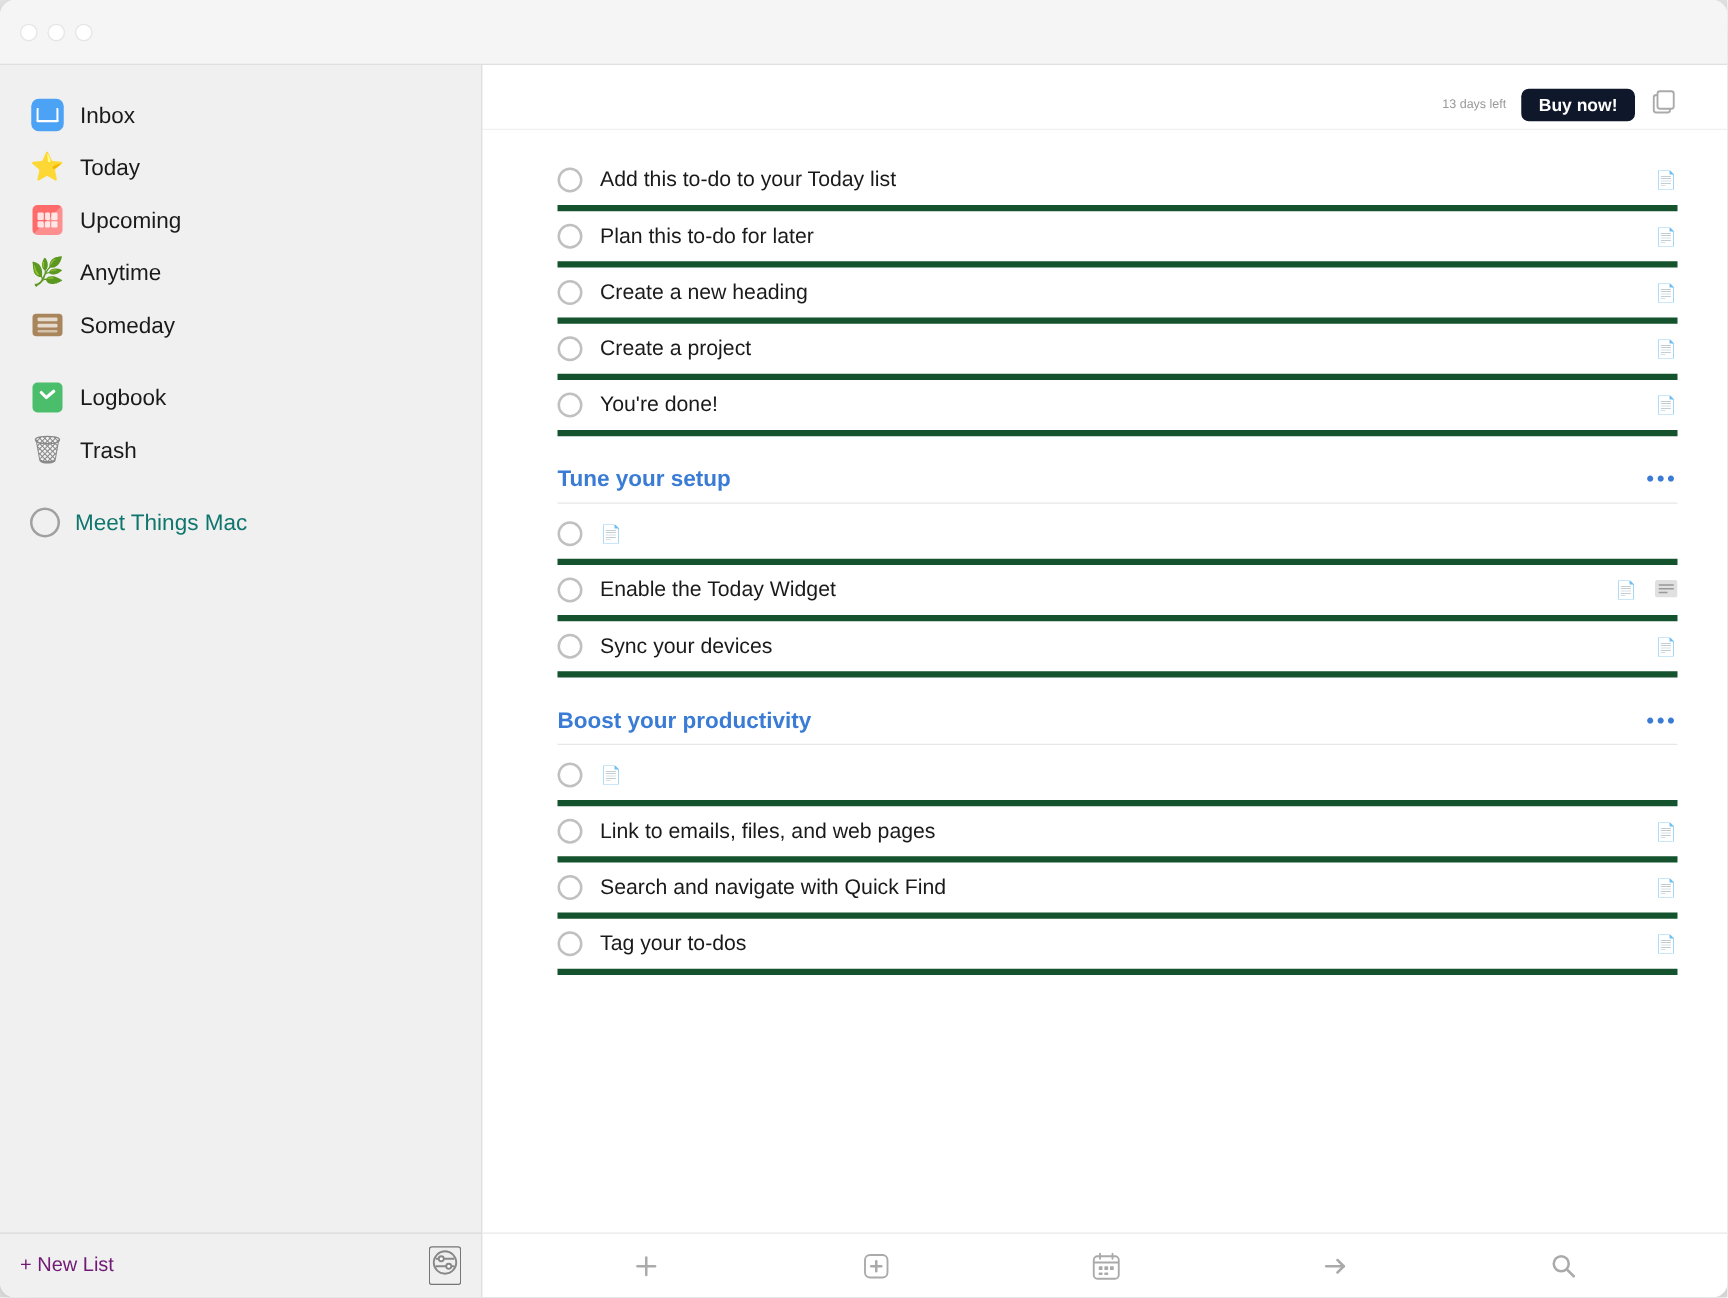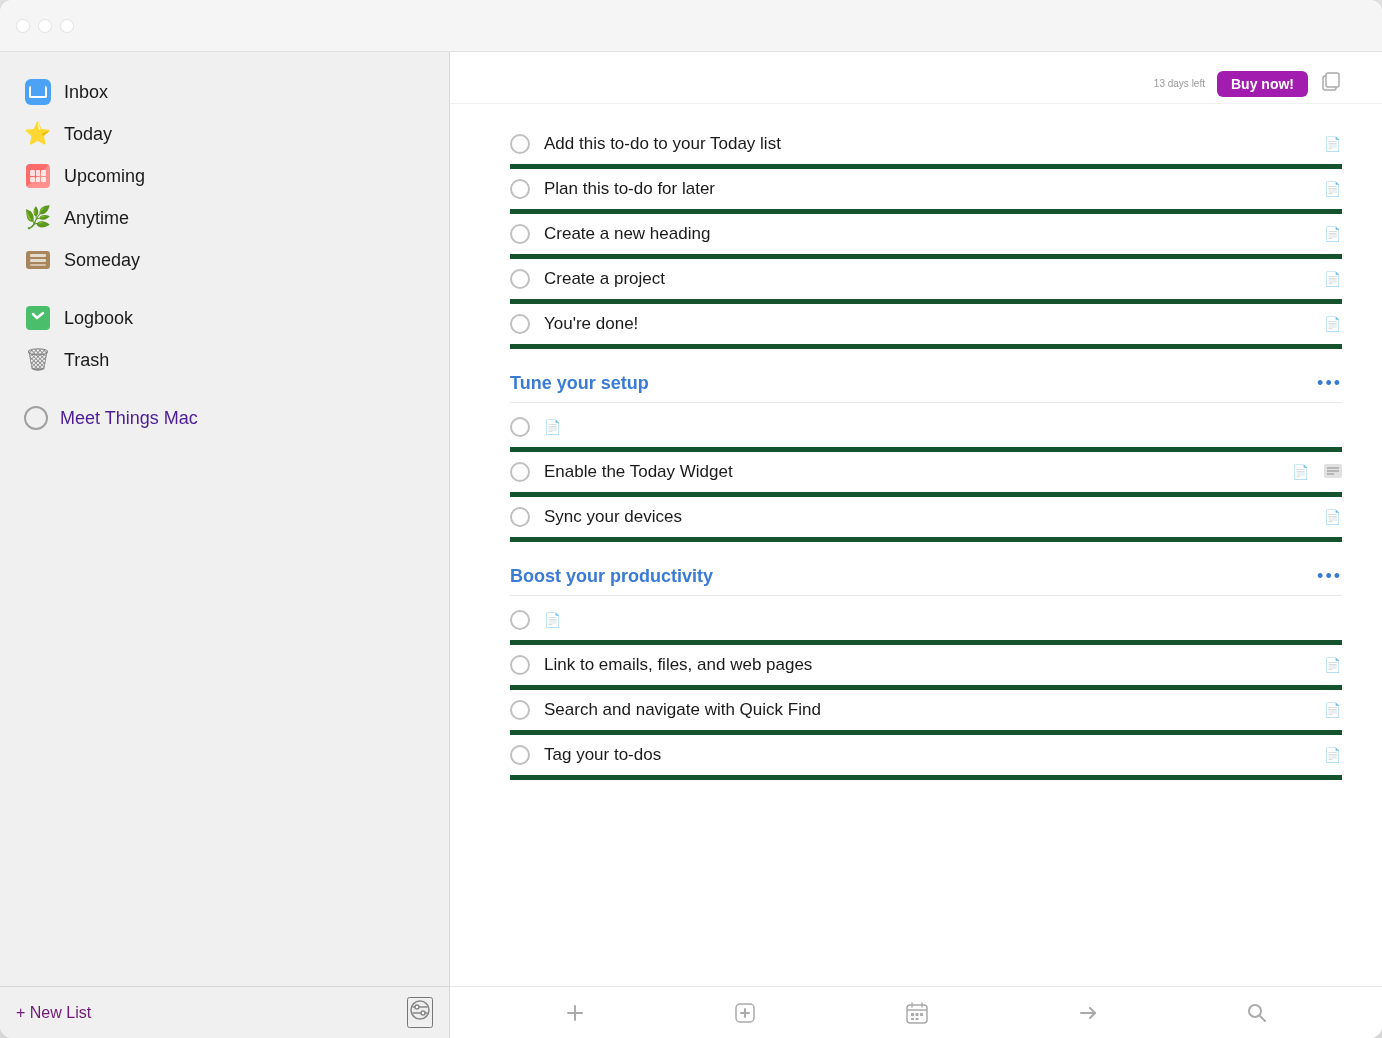--- a/index.html
+++ b/index.html
@@ -51,21 +51,21 @@
 
     
     .main-layout {
       display: flex;
       flex: 1;
       overflow: hidden;
     }
 
     
     .sidebar {
-      width: 450px;
+      width: 386px;
       background: #f0f0f0;
       display: flex;
       flex-direction: column;
       flex-shrink: 0;
       border-right: 1px solid #d8d8d8;
     }
 
     .sidebar-nav {
       flex: 1;
       padding: 20px 12px;
@@ -101,21 +101,21 @@
 
     .sidebar-project {
       display: flex;
       align-items: center;
       gap: 12px;
       padding: 8px 12px;
       border-radius: 8px;
       cursor: pointer;
       font-size: 18px;
       font-weight: 500;
-      color: #4c1d95;
+      color: #0f766e;
       margin-bottom: 2px;
     }
 
     .project-circle {
       width: 24px;
       height: 24px;
       border-radius: 50%;
       border: 2px solid #a0a0a0;
       background: transparent;
       flex-shrink: 0;
@@ -167,21 +167,21 @@
       flex-shrink: 0;
       border-bottom: 1px solid #f0f0f0;
     }
 
     .trial-text {
       color: #999;
       font-size: 10px;
     }
 
     .buy-btn {
-      background: #a21caf;
+      background: #0f172a;
       color: white;
       border: none;
       border-radius: 6px;
       padding: 5px 14px;
       font-size: 14px;
       font-weight: 600;
       cursor: pointer;
       font-family: inherit;
     }
 

